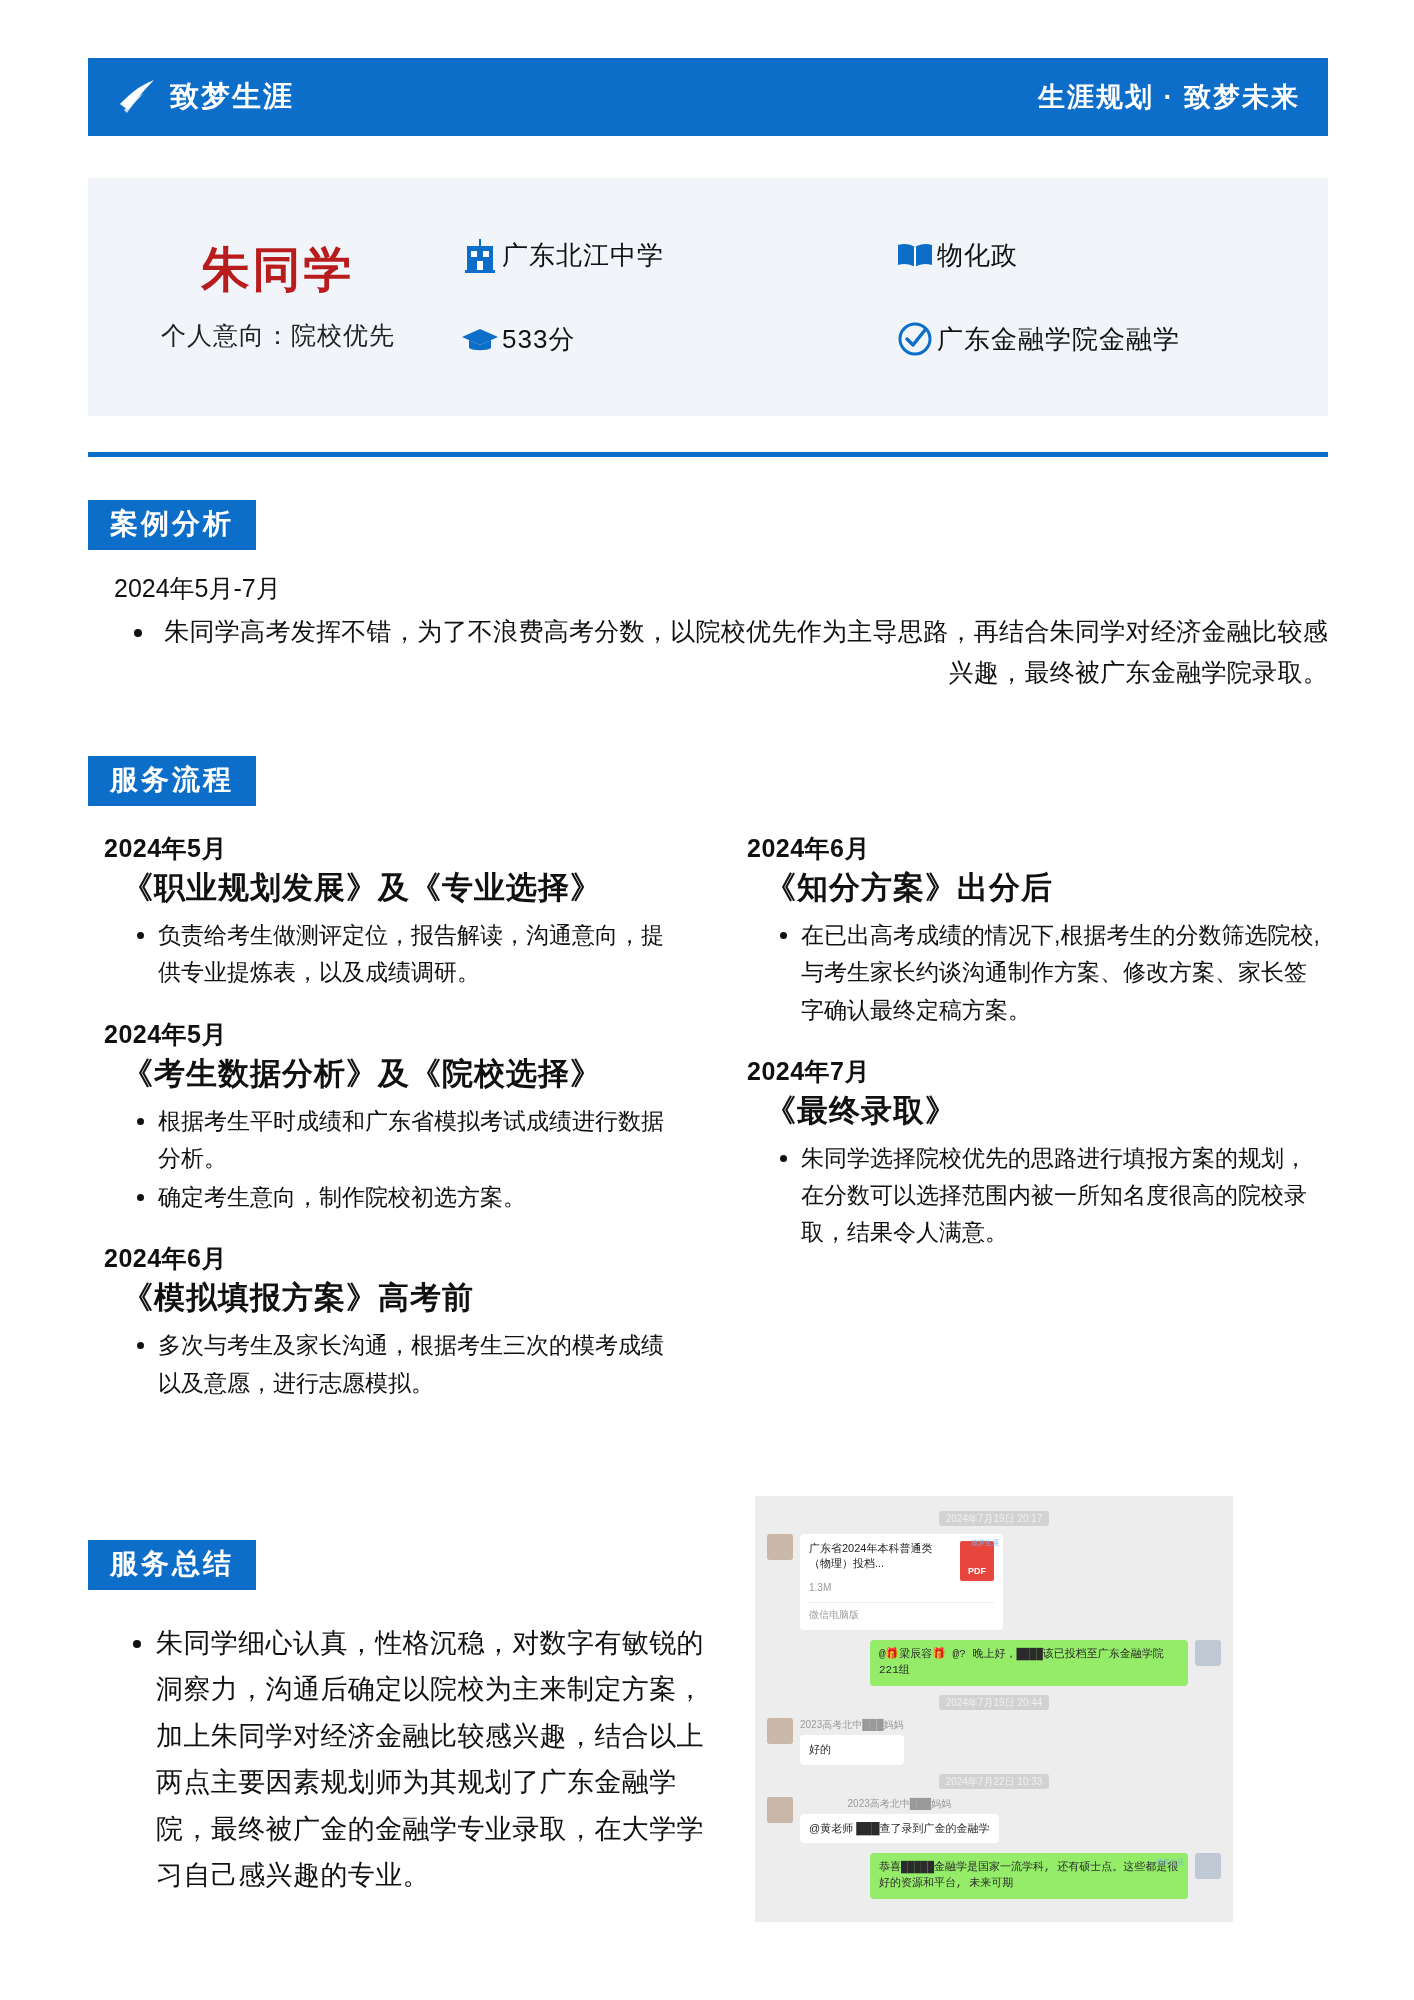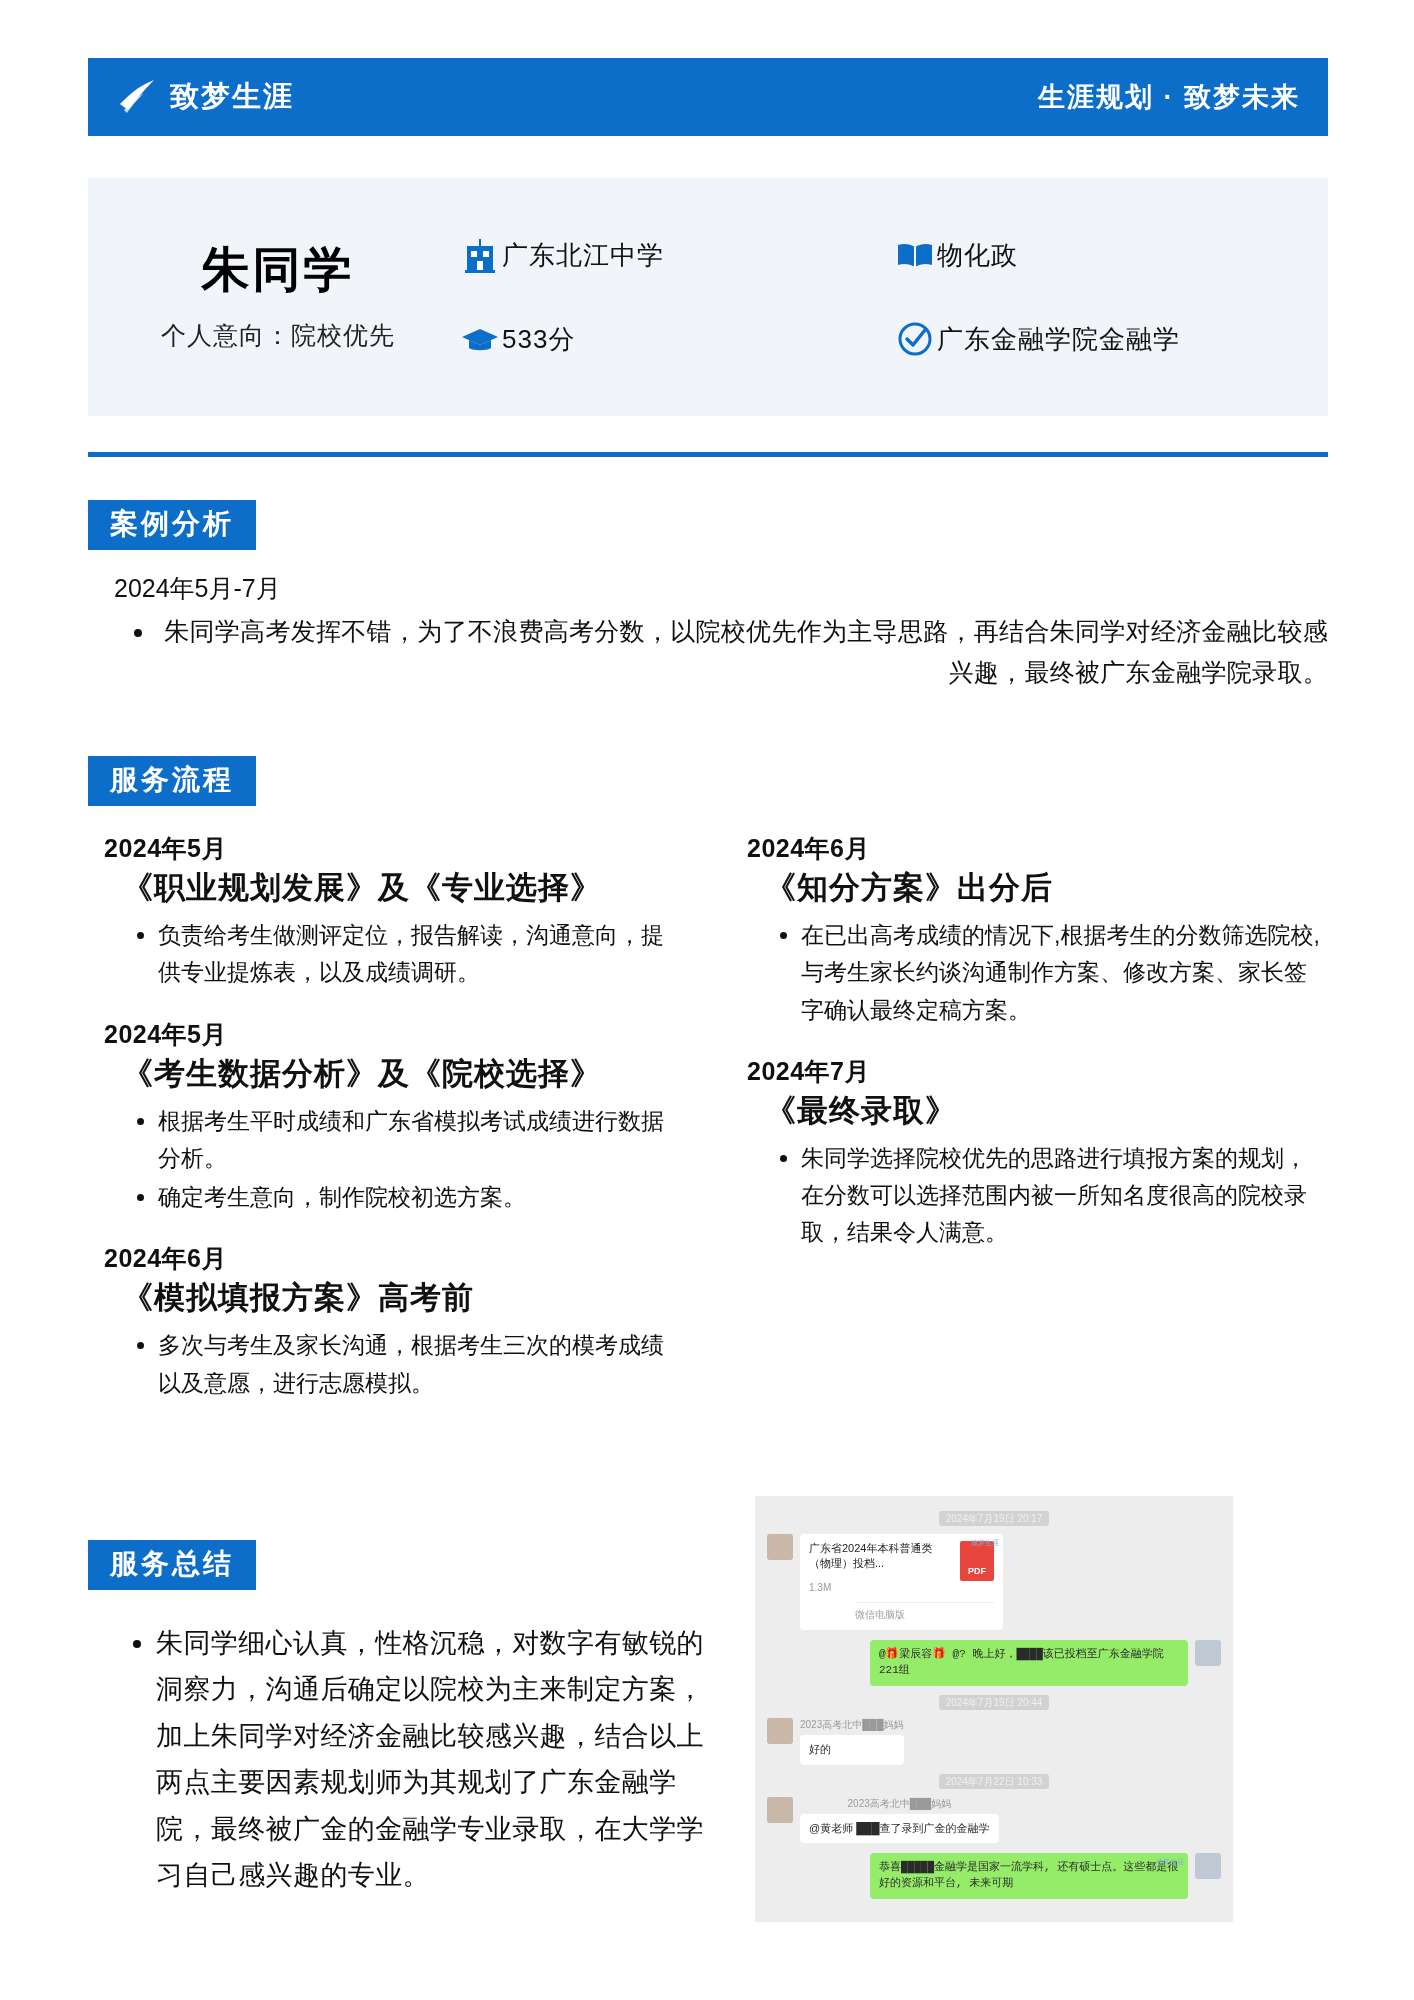--- a/index.html
+++ b/index.html
@@ -73,21 +73,21 @@
   }
   .profile-left {
     width: 360px;
     text-align: center;
     padding-left: 10px;
   }
   .profile-name {
     font-size: 48px;
     font-weight: bold;
     letter-spacing: 3px;
-    color: #000000;
+    color: #b91c1c;
     line-height: 1.15;
   }
   .profile-intent {
     margin-top: 22px;
     font-size: 25px;
     color: #222;
     letter-spacing: 1px;
   }
   .profile-cols {
     flex: 1;
@@ -311,21 +311,20 @@
     box-sizing: border-box;
     border-radius: 2px;
     flex: none;
   }
   .file-src {
     border-top: 1px solid #ececec;
     margin-top: 7px;
     padding-top: 5px;
     font-size: 10px;
     color: #a0a0a0;
-    margin-left: 46px;
   }
   .tag-mini {
     position: absolute;
     right: 4px;
     top: 4px;
     font-size: 7px;
     color: #7fb3e0;
   }
 </style>
 </head>

